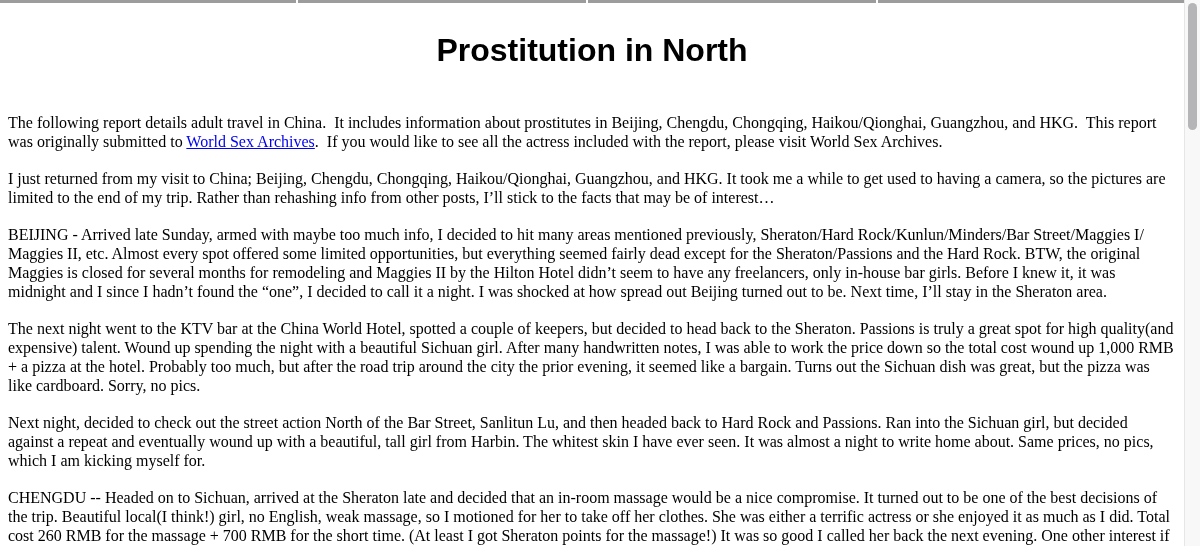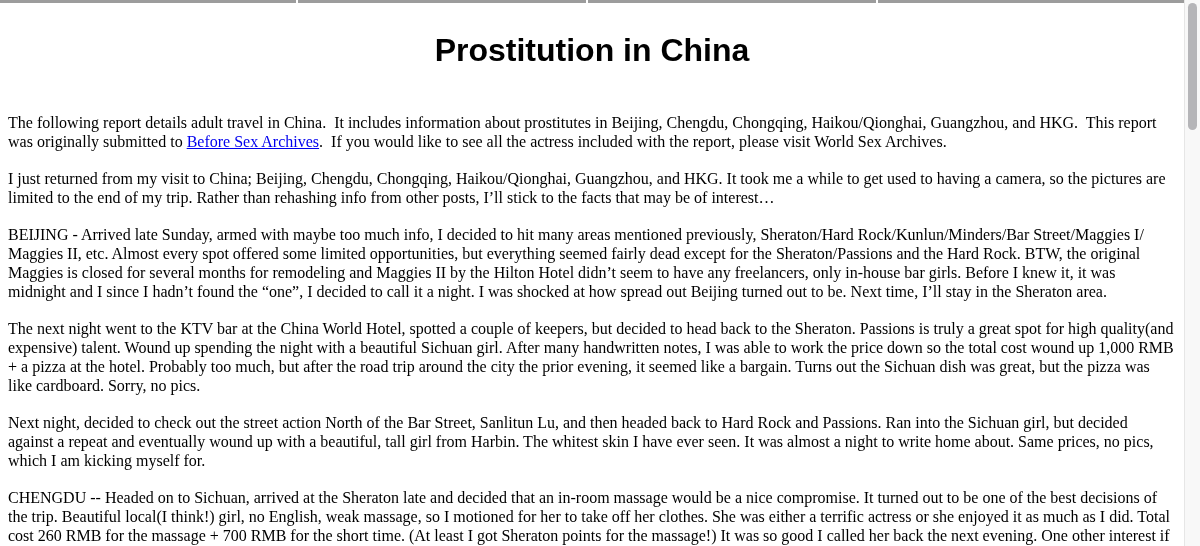--- a/index.html
+++ b/index.html
@@ -73,23 +73,23 @@
 
 <div class="page">
 
   <div class="top-edge">
     <div class="tab-sep" style="left:296px"></div>
     <div class="tab-sep" style="left:586px"></div>
     <div class="tab-sep" style="left:876px"></div>
   </div>
 
   <div class="doc">
-    <h1>Prostitution in China</h1>
+    <h1>Prostitution in North</h1>
 
-    <p><span>The following report details adult travel in China.  It includes information about prostitutes in Beijing, Chengdu, Chongqing, Haikou/Qionghai, Guangzhou, and HKG.  This report was originally submitted to </span><a>Before Sex Archives</a><span>.  If you would like to see all the actress included with the report, please visit World Sex Archives.</span></p>
+    <p><span>The following report details adult travel in China.  It includes information about prostitutes in Beijing, Chengdu, Chongqing, Haikou/Qionghai, Guangzhou, and HKG.  This report was originally submitted to </span><a>World Sex Archives</a><span>.  If you would like to see all the actress included with the report, please visit World Sex Archives.</span></p>
 
     <p>I just returned from my visit to China; Beijing, Chengdu, Chongqing, Haikou/Qionghai, Guangzhou, and HKG. It took me a while to get used to having a camera, so the pictures are limited to the end of my trip. Rather than rehashing info from other posts, I’ll stick to the facts that may be of interest…</p>
     <p>BEIJING - Arrived late Sunday, armed with maybe too much info, I decided to hit many areas mentioned previously, Sheraton/Hard Rock/Kunlun/Minders/Bar Street/Maggies I/ Maggies II, etc. Almost every spot offered some limited opportunities, but everything seemed fairly dead except for the Sheraton/Passions and the Hard Rock. BTW, the original Maggies is closed for several months for remodeling and Maggies II by the Hilton Hotel didn’t seem to have any freelancers, only in-house bar girls. Before I knew it, it was midnight and I since I hadn’t found the “one”, I decided to call it a night. I was shocked at how spread out Beijing turned out to be. Next time, I’ll stay in the Sheraton area.</p>
     <p>The next night went to the KTV bar at the China World Hotel, spotted a couple of keepers, but decided to head back to the Sheraton. Passions is truly a great spot for high quality(and expensive) talent. Wound up spending the night with a beautiful Sichuan girl. After many handwritten notes, I was able to work the price down so the total cost wound up 1,000 RMB + a pizza at the hotel. Probably too much, but after the road trip around the city the prior evening, it seemed like a bargain. Turns out the Sichuan dish was great, but the pizza was like cardboard. Sorry, no pics.</p>
     <p>Next night, decided to check out the street action North of the Bar Street, Sanlitun Lu, and then headed back to Hard Rock and Passions. Ran into the Sichuan girl, but decided against a repeat and eventually wound up with a beautiful, tall girl from Harbin. The whitest skin I have ever seen. It was almost a night to write home about. Same prices, no pics, which I am kicking myself for.</p>
     <p>CHENGDU -- Headed on to Sichuan, arrived at the Sheraton late and decided that an in-room massage would be a nice compromise. It turned out to be one of the best decisions of the trip. Beautiful local(I think!) girl, no English, weak massage, so I motioned for her to take off her clothes. She was either a terrific actress or she enjoyed it as much as I did. Total cost 260 RMB for the massage + 700 RMB for the short time. (At least I got Sheraton points for the massage!) It was so good I called her back the next evening. One other interest if</p>
   </div>
 
   <div class="scrollbar">
     <div class="scrollbar-thumb"></div>

